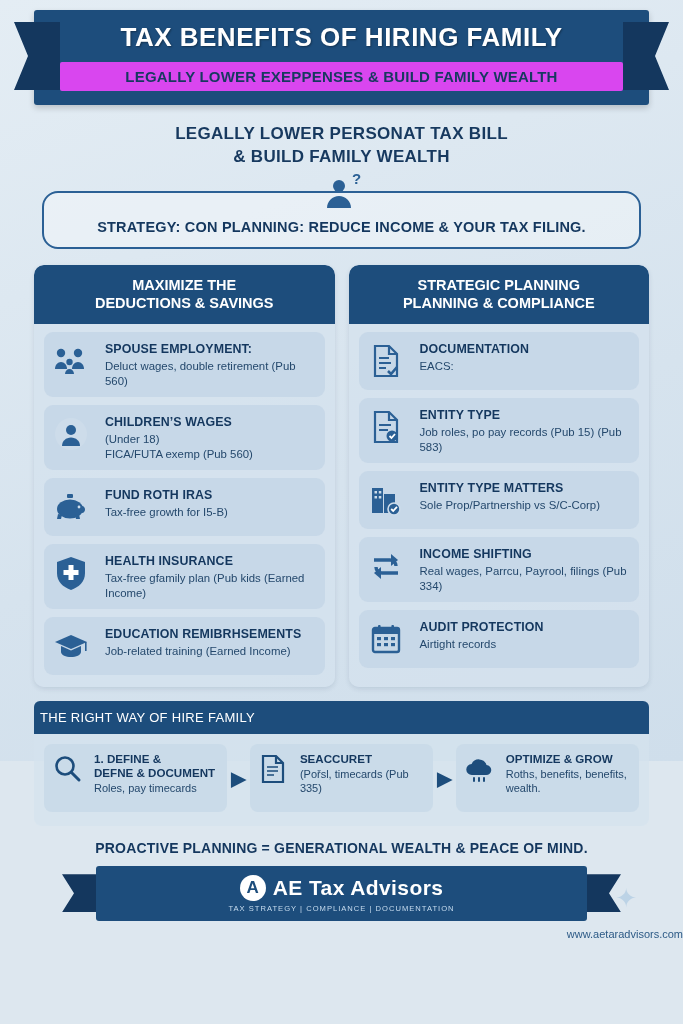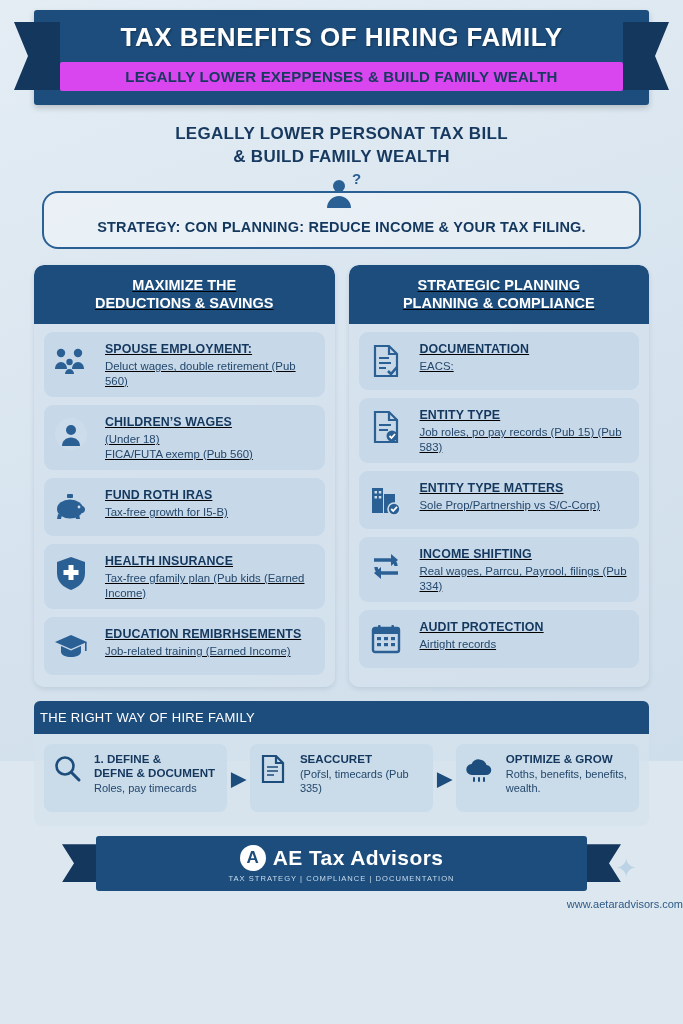--- a/index.html
+++ b/index.html
@@ -51,21 +51,21 @@
     background: rgba(255,255,255,.35); padding: 26px 14px 12px; position: relative;
     text-align: center;
   }
   .strategy-icon {
     position: absolute; top: -24px; left: 50%; transform: translateX(-50%);
     width: 54px; height: 50px; display: flex; align-items: center; justify-content: center;
   }
   .strategy-text { color: #14375e; font-weight: 700; font-size: 14.5px; letter-spacing: .2px; }
 
   
-  .cols { display: flex; gap: 14px; padding: 16px 34px 0; text-decoration: underline; }
+  .cols { display: flex; gap: 14px; padding: 16px 34px 0; }
   .col {
     flex: 1; background: rgba(212,226,238,.75); border-radius: 10px;
     box-shadow: 0 2px 5px rgba(30,60,90,.12); overflow: hidden;
     display: flex; flex-direction: column;
   }
   .col-head {
     background: #1d4d7c; color: #fff; text-align: center; font-weight: 700;
     font-size: 14.5px; line-height: 1.25; padding: 11px 6px 12px;
     border-radius: 9px 9px 0 0;
   }
@@ -388,20 +388,21 @@
         </div>
         <div>
           <div class="t">OPTIMIZE &amp; GROW</div>
           <div class="d">Roths, benefits, benefits, wealth.</div>
         </div>
       </div>
 
     </div>
   </div>
 
+  <div class="tagline">PROACTIVE PLANNING = GENERATIONAL WEALTH &amp; PEACE OF MIND.</div>
 
   <div class="footer-wrap">
     <div class="footer-tail-l"></div>
     <div class="footer-tail-r"></div>
     <div class="footer">
       <div class="brand">
         <div class="brand-mark">A</div>
         <div class="brand-name">
           <span>AE</span>
           <span class="lite">Tax Advisors</span>

